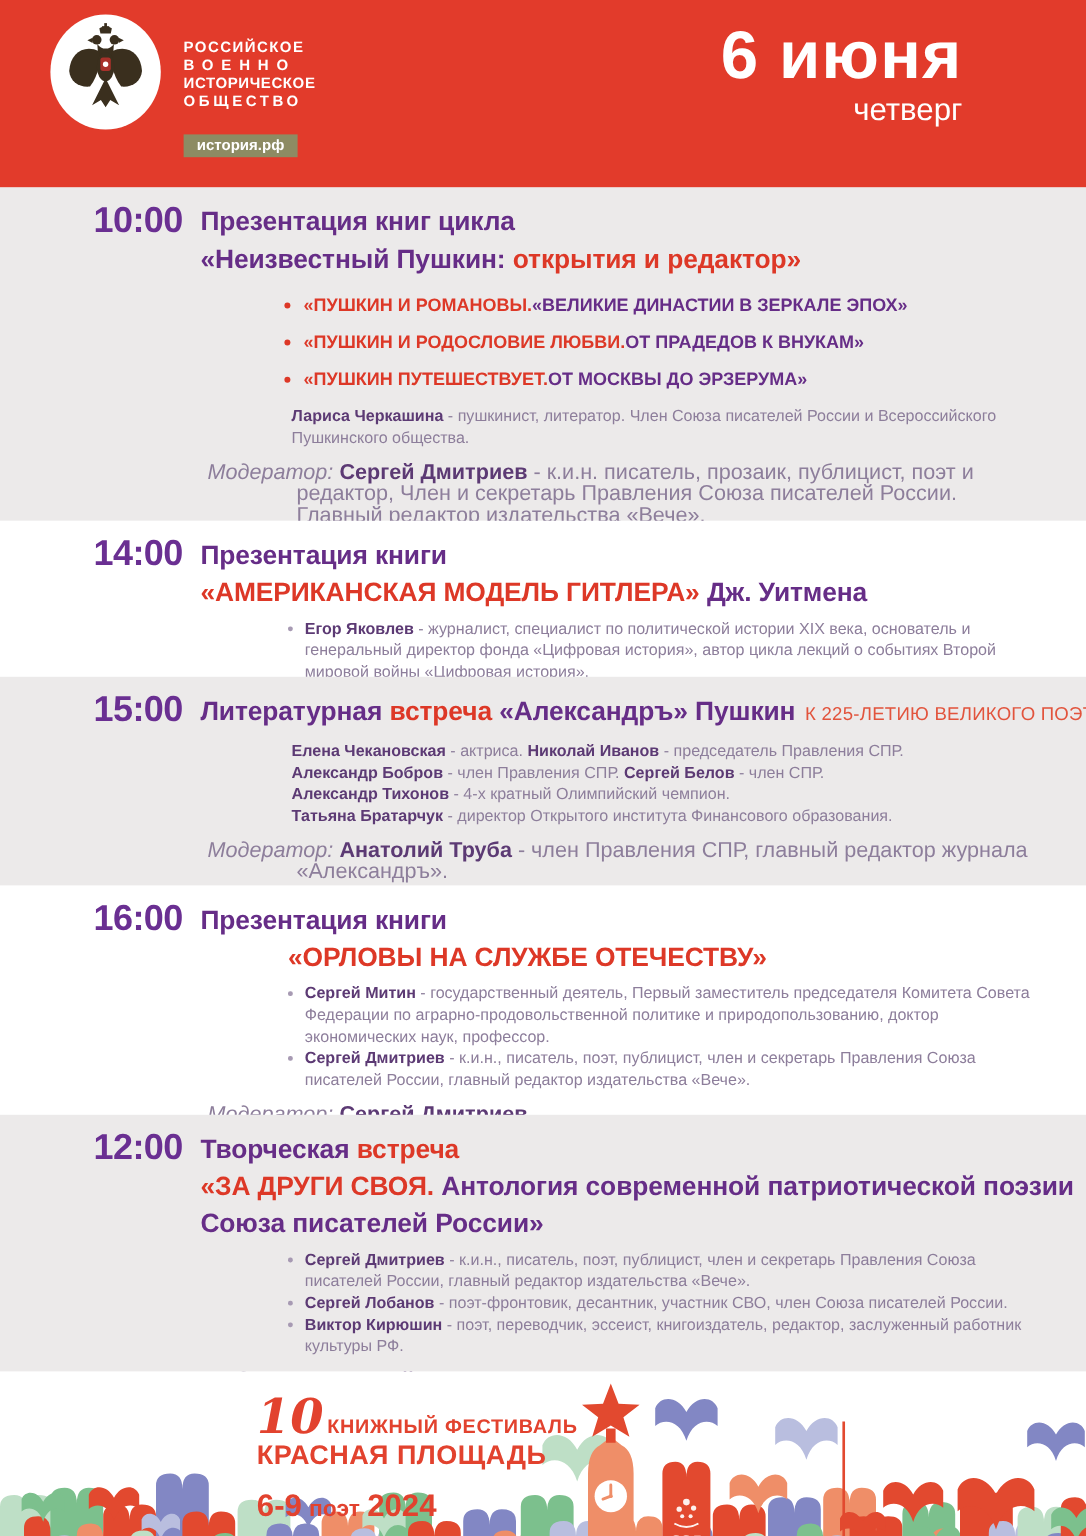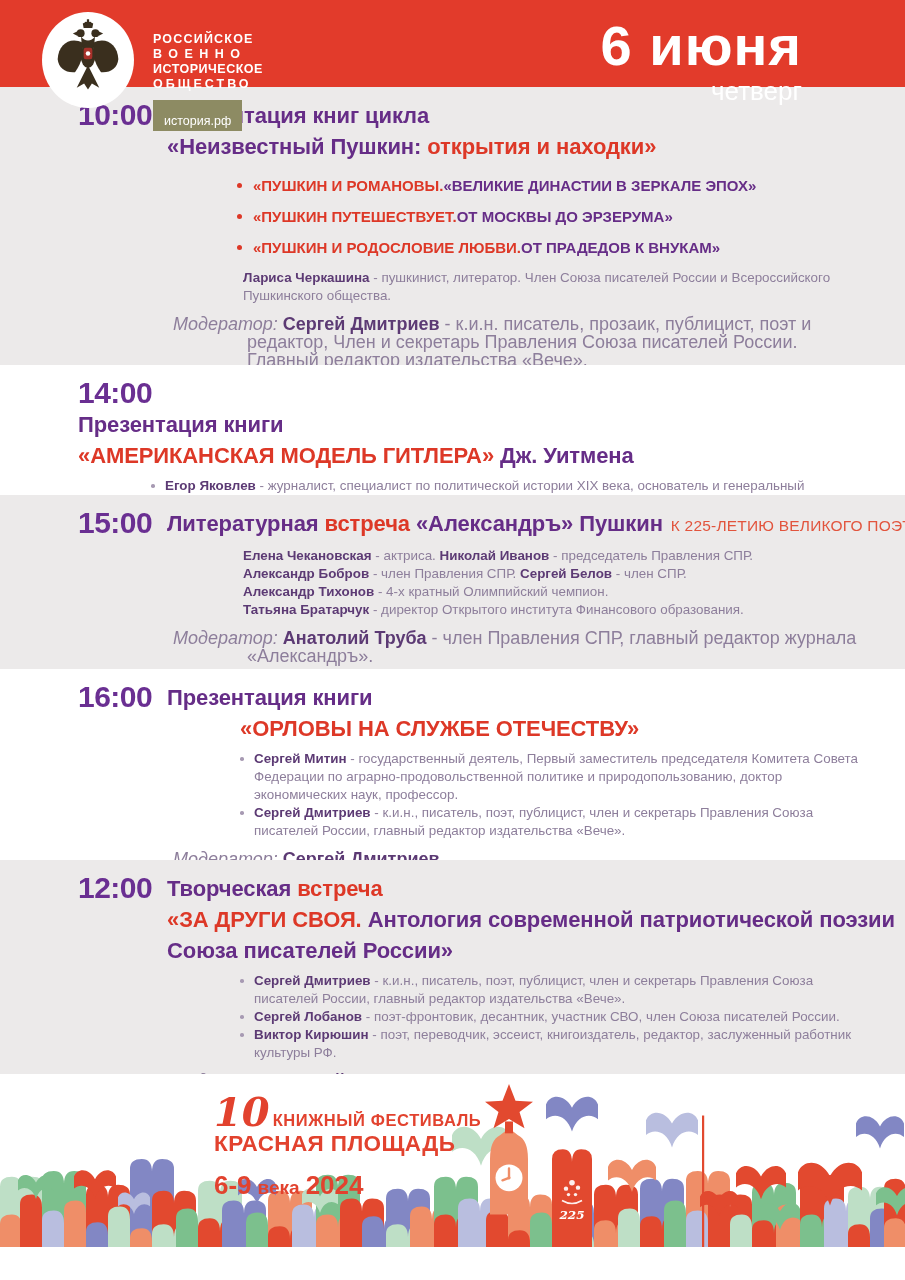--- a/index.html
+++ b/index.html
@@ -11,31 +11,31 @@
     --body:#8d7e9b;
     --gray:#eceaea;
     --footer-red:#e2422e;
   }
   *{margin:0;padding:0;box-sizing:border-box}
   html,body{width:905px;height:1280px;overflow:hidden;background:#fff;
     font-family:"Liberation Sans",sans-serif}
   .page{position:relative;width:905px;height:1280px;background:#fff}
 
   
-  .masthead{position:relative;height:87px;background:var(--header-red)}
+  .masthead{position:relative;height:156px;background:var(--header-red)}
   .logo-circle{position:absolute;left:42px;top:12px;width:92px;height:96px;background:#fff;
     border-radius:50%;display:flex;align-items:center;justify-content:center}
   .org{position:absolute;left:153px;top:32px}
   .org-line{color:#fff;font-weight:700;font-size:12.5px;line-height:15px}
   .org-line:nth-child(1){letter-spacing:1.2px}
   .org-line:nth-child(2){letter-spacing:6.5px}
   .org-line:nth-child(3){letter-spacing:.5px}
   .org-line:nth-child(4){letter-spacing:3px}
-  .site-badge{display:inline-block;margin-top:8px;background:#8d8b63;color:#fff;
-    font-weight:400;font-size:12.5px;padding:14px 11px 3px}
+  .site-badge{display:inline-block;margin-top:20px;background:#8d8b63;color:#fff;
+    font-weight:700;font-size:12.5px;padding:2px 11px 3px}
   .date-block{position:absolute;right:103px;top:16px;text-align:right;color:#fff}
   .date-main{font-size:56px;font-weight:700;line-height:60px;letter-spacing:1px}
   .date-weekday{font-size:26px;font-weight:400;line-height:28px;margin-top:1px}
 
   
   .event{display:flex;padding:12px 40px 0 78px;overflow:hidden;background:#fff}
   .event.shaded{background:var(--gray)}
   .time{width:89px;flex:none;font-size:30px;font-weight:700;color:var(--time);
     letter-spacing:-.5px;line-height:31px}
   .content{flex:1;min-width:0;padding-top:1px}
@@ -108,45 +108,45 @@
       <div class="date-main">6 июня</div>
       <div class="date-weekday">четверг</div>
     </div>
   </header>
 
   <main>
       <section class="event shaded" style="height: 278px;">
         <div class="time">10:00</div>
         <div class="content">
           <div class="title-line"><span class="seg-p">Презентация книг цикла</span></div>
-          <div class="title-line"><span class="seg-p">«Неизвестный Пушкин: </span><span class="seg-r">открытия и находки»</span></div>
+          <div class="title-line"><span class="seg-p">«Неизвестный Пушкин: </span><span class="seg-r">открытия и редактор»</span></div>
           <div class="books">
             <div class="book-row">
               <span class="book-bullet"></span>
               <span class="seg-r">«ПУШКИН И РОМАНОВЫ. </span>
               <span class="seg-p">«ВЕЛИКИЕ ДИНАСТИИ В ЗЕРКАЛЕ ЭПОХ»</span>
             </div>
             <div class="book-row">
               <span class="book-bullet"></span>
+              <span class="seg-r">«ПУШКИН И РОДОСЛОВИЕ ЛЮБВИ. </span>
+              <span class="seg-p">ОТ ПРАДЕДОВ К ВНУКАМ»</span>
+            </div>
+            <div class="book-row">
+              <span class="book-bullet"></span>
               <span class="seg-r">«ПУШКИН ПУТЕШЕСТВУЕТ. </span>
               <span class="seg-p">ОТ МОСКВЫ ДО ЭРЗЕРУМА»</span>
             </div>
-            <div class="book-row">
-              <span class="book-bullet"></span>
-              <span class="seg-r">«ПУШКИН И РОДОСЛОВИЕ ЛЮБВИ. </span>
-              <span class="seg-p">ОТ ПРАДЕДОВ К ВНУКАМ»</span>
-            </div>
           </div>
           <div class="speakers">
             <div class="sp-item"><span class="sp-name">Лариса Черкашина</span><span class="sp-desc"> - пушкинист, литератор. Член Союза писателей России и Всероссийского Пушкинского общества.</span></div>
           </div>
           <div class="moderator"><span class="mod-label">Модератор: </span><span class="sp-name">Сергей Дмитриев</span><span class="sp-desc"> - к.и.н. писатель, прозаик, публицист, поэт и редактор, Член и секретарь Правления Союза писателей России. Главный редактор издательства «Вече».</span></div>
         </div>
       </section>
-      <section class="event" style="height: 130px; flex-direction: column;">
+      <section class="event" style="height: 130px;">
         <div class="time">14:00</div>
         <div class="content">
           <div class="title-line"><span class="seg-p">Презентация книги</span></div>
           <div class="title-line"><span class="seg-r">«АМЕРИКАНСКАЯ МОДЕЛЬ ГИТЛЕРА» </span><span class="seg-p">Дж. Уитмена</span></div>
           <div class="speakers bulleted">
             <div class="sp-item"><span class="sp-name">Егор Яковлев</span><span class="sp-desc"> - журналист, специалист по политической истории XIX века, основатель и генеральный директор фонда «Цифровая история», автор цикла лекций о событиях Второй мировой войны «Цифровая история».</span></div>
           </div>
         </div>
       </section>
       <section class="event shaded" style="height: 174px;">
@@ -192,21 +192,21 @@
 
   <footer class="poster-footer">
     <div class="fest">
       <div class="fest-l1">
         <span class="fest-ten">10</span>
         <span class="fest-title">КНИЖНЫЙ ФЕСТИВАЛЬ</span>
       </div>
       <div class="fest-place">КРАСНАЯ ПЛОЩАДЬ</div>
       <div class="fest-dates">
         <span>6-9</span>
-        <span class="mon">века</span>
+        <span class="mon">поэт</span>
         <span>2024</span>
       </div>
     </div>
     <div class="footer-art"><svg viewBox="0 0 905 175" width="905" height="173" preserveAspectRatio="none">
           <path d="M0,176 L0,114 Q0,104 11.88,104 Q22,104 22,117 Q22,104 32.12,104 Q44,104 44,114 L44,176 Z" fill="#bedfc6"></path>
           <path d="M0,176 L0,152 Q0,142 11.88,142 Q22,142 22,155 Q22,142 32.12,142 Q44,142 44,152 L44,176 Z" fill="#ef8e68"></path>
           <path d="M20,176 L20,132 Q20,122 31.880000000000003,122 Q42,122 42,135 Q42,122 52.12,122 Q64,122 64,132 L64,176 Z" fill="#e2492f"></path>
           <path d="M42,176 L42,108 Q42,98 53.88,98 Q64,98 64,111 Q64,98 74.12,98 Q86,98 86,108 L86,176 Z" fill="#7cc08d"></path>
           <path d="M42,176 L42,148 Q42,138 53.88,138 Q64,138 64,151 Q64,138 74.12,138 Q86,138 86,148 L86,176 Z" fill="#b9bedf"></path>
           <path d="M64,176 L64,138 Q64,128 75.88,128 Q86,128 86,141 Q86,128 96.12,128 Q108,128 108,138 L108,176 Z" fill="#ef8e68"></path>

